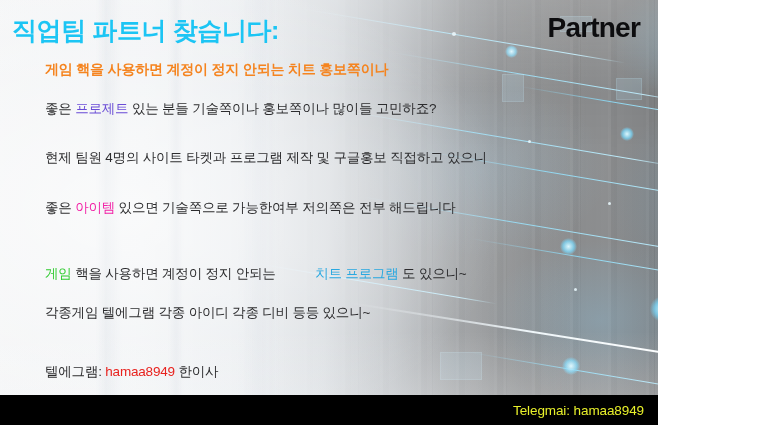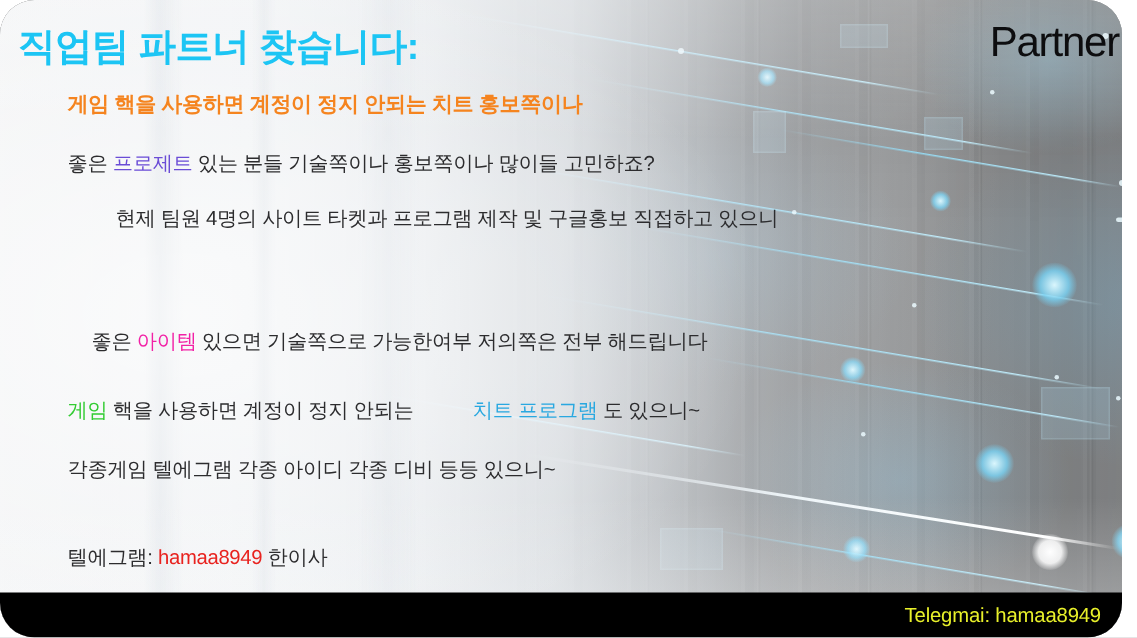--- a/index.html
+++ b/index.html
@@ -6,25 +6,24 @@
     margin: 0;
     padding: 0;
     background: #ffffff;
   }
   body {
     font-family: "Liberation Sans", "DejaVu Sans", sans-serif;
   }
 
   #slide {
     position: relative;
-    width: 748px;
+    width: 658px;
     height: 425px;
     overflow: hidden;
     background: #9a9b9c;
-    border-radius: 23px;
   }
 
   
   .bg-layer { position: absolute; inset: 0; }
 
   .bg-base {
     background:
       linear-gradient(100deg,
         rgba(120,122,124,1) 0%,
         rgba(126,128,130,1) 28%,
@@ -134,24 +133,24 @@
     top: 14px;
     font-size: 25px;
     font-weight: bold;
     color: #1CC5F4;
     letter-spacing: -0.4px;
     white-space: nowrap;
   }
 
   .brand {
     position: absolute;
-    right: 2px;
+    right: 18px;
     top: 12px;
     font-size: 28px;
-    font-weight: normal;
+    font-weight: bold;
     color: #0d0d0f;
     letter-spacing: -0.8px;
     white-space: nowrap;
   }
 
   .headline {
     position: absolute;
     left: 45px;
     top: 61px;
     font-size: 14px;
@@ -251,24 +250,24 @@
   <div class="content">
 
     <div class="slide-title">직업팀 파트너 찾습니다:</div>
 
     <div class="brand">Partner</div>
 
     <div class="headline">게임 핵을 사용하면 계정이 정지 안되는 치트 홍보쪽이나</div>
 
     <div class="body-line" style="top:100px;"><span>좋은 </span><span class="hl-violet">프로제트</span><span> 있는 분들  기술쪽이나 홍보쪽이나 많이들 고민하죠?</span></div>
 
-    <div class="body-line" style="top:137px;margin-left:32px;"><span>현제 팀원 4명의  사이트 타켓과  프로그램 제작 및 구글홍보 직접하고 있으니</span></div>
-
-
-    <div class="body-line" style="top:219px;margin-left:16px;"><span>좋은 </span><span class="hl-magenta">아이템</span><span> 있으면 기술쪽으로 가능한여부 저의쪽은 전부 해드립니다</span></div>
+    <div class="body-line" style="top:149px;"><span>현제 팀원 4명의  사이트 타켓과  프로그램 제작 및 구글홍보 직접하고 있으니</span></div>
+
+
+    <div class="body-line" style="top:199px;"><span>좋은 </span><span class="hl-magenta">아이템</span><span> 있으면 기술쪽으로 가능한여부 저의쪽은 전부 해드립니다</span></div>
 
     <div class="body-line" style="top:265px;"><span class="hl-green">게임</span><span> 핵을 사용하면 계정이 정지 안되는 </span><span class="hl-cyan">치트 프로그램</span><span>  도 있으니~</span></div>
 
     <div class="body-line" style="top:304px;"><span>각종게임 텔에그램  각종 아이디  각종 디비 등등 있으니~</span></div>
 
     <div class="body-line" style="top:363px;"><span>텔에그램: </span><span class="hl-red">hamaa8949</span><span>  한이사</span></div>
 
     <div class="footer-bar">
       <div class="footer-text">Telegmai: hamaa8949</div>
     </div>

